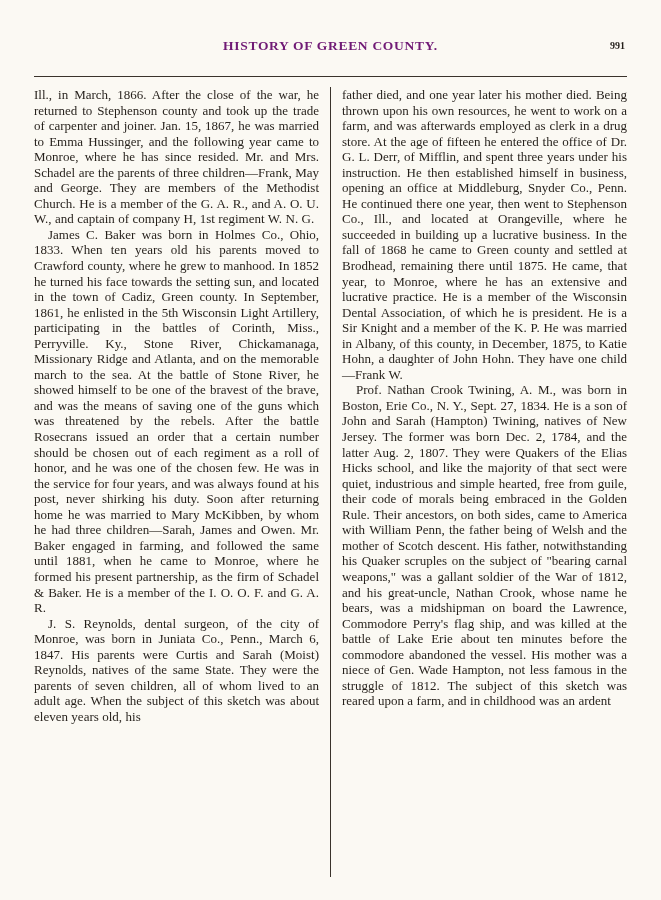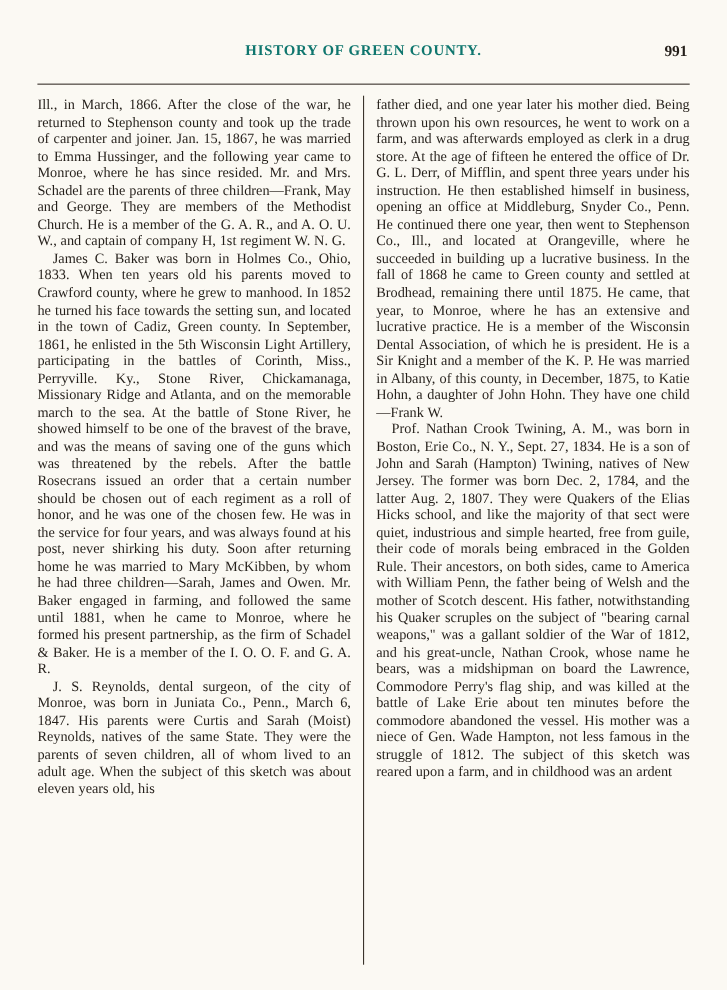--- a/index.html
+++ b/index.html
@@ -24,29 +24,29 @@
   .page-header {
     position: relative;
     height: 30px;
     margin-top: 8px;
   }
   .header-title {
     text-align: center;
     font-size: 13.5px;
     letter-spacing: 0.7px;
     font-weight: bold;
-    color: #0f766e;
+    color: #701a75;
     font-variant: small-caps;
     text-transform: uppercase;
   }
   .page-number {
     position: absolute;
     right: 2px;
     top: 2px;
-    font-size: 14px;
+    font-size: 10px;
     font-weight: bold;
     color: #241f1a;
   }
   .rule {
     border: 0;
     border-top: 1.2px solid #3a332b;
     margin: 8px 0 10px 0;
   }
   .columns {
     display: flex;

